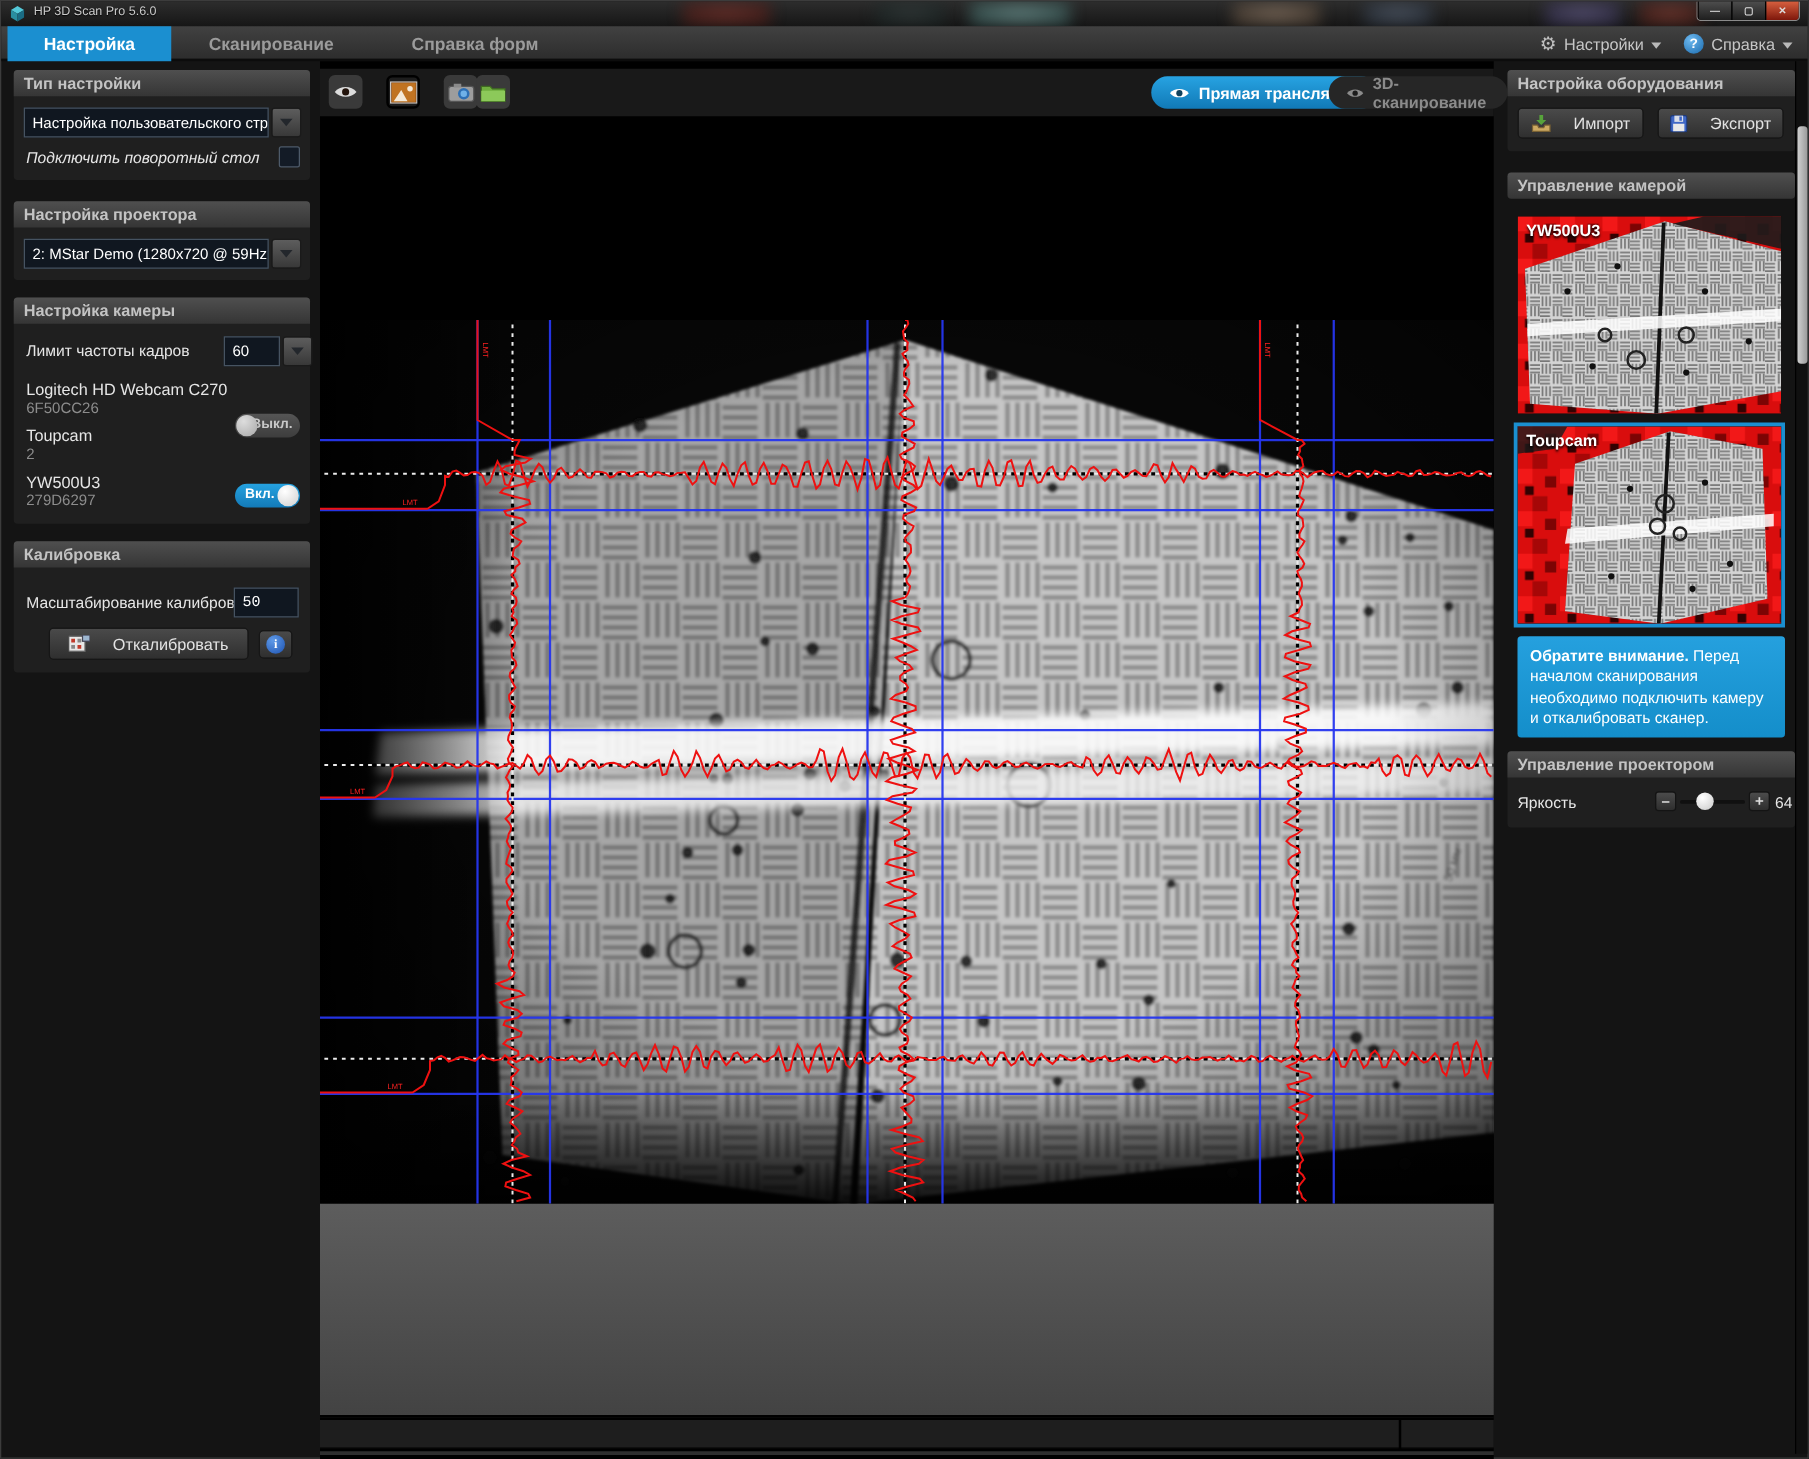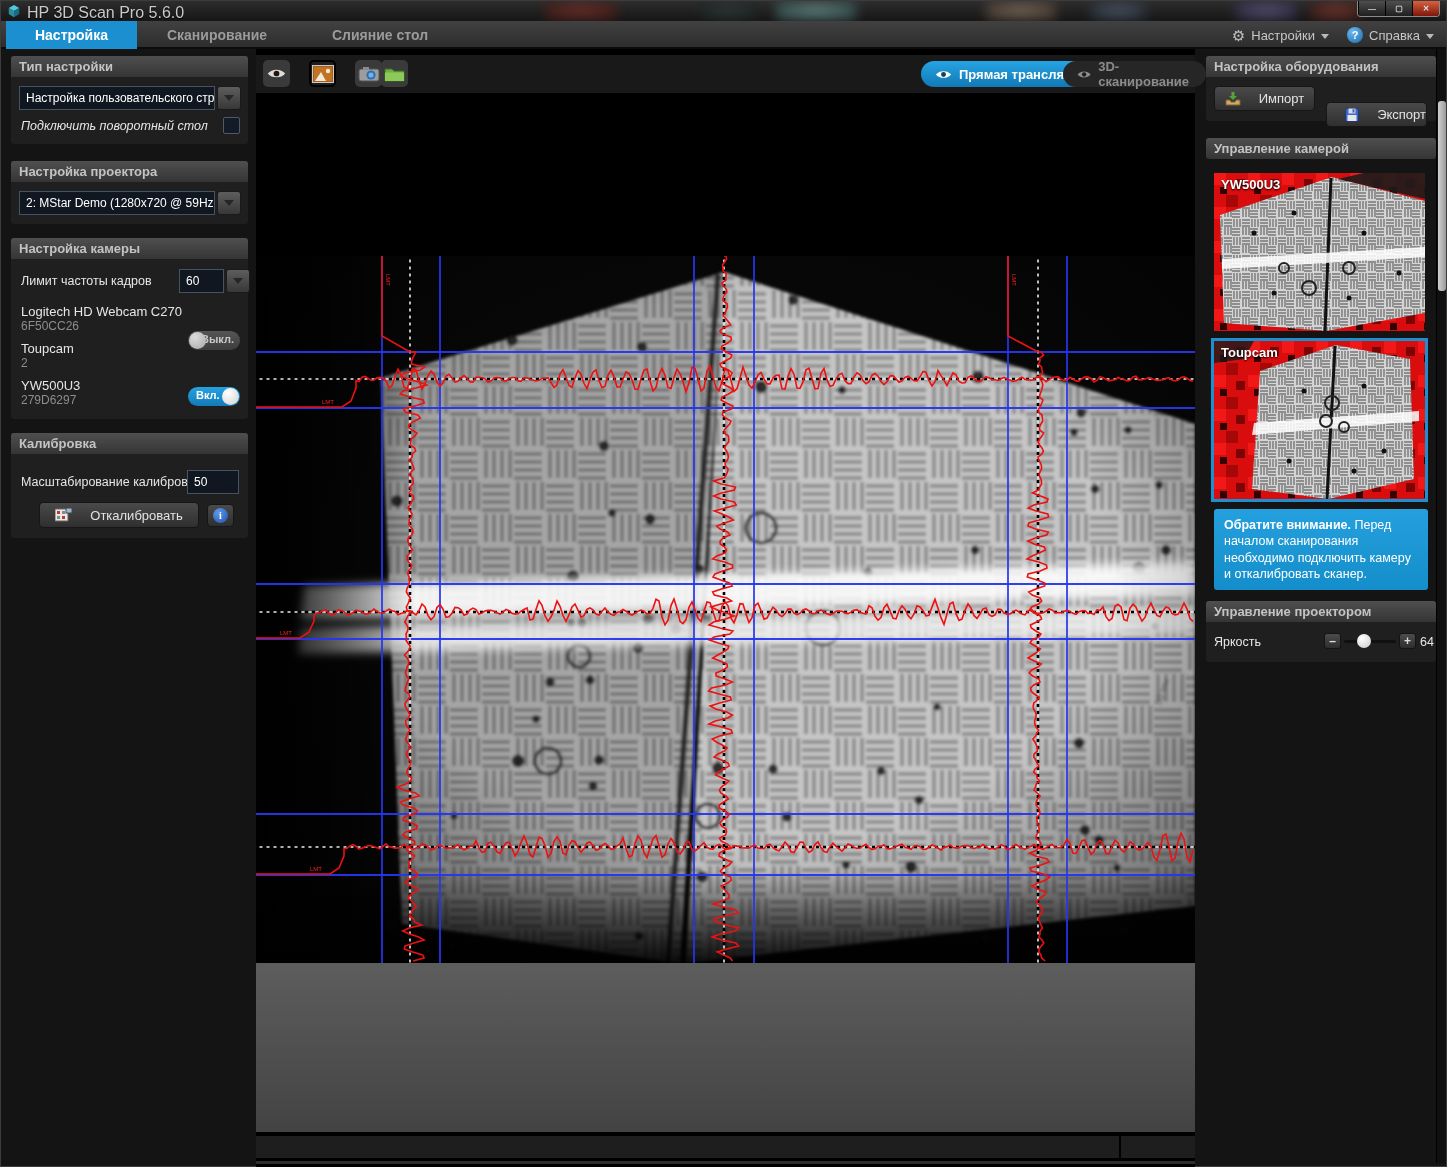--- a/index.html
+++ b/index.html
@@ -4,21 +4,21 @@
 <style>
   *{margin:0;padding:0;box-sizing:border-box;font-family:"Liberation Sans",sans-serif;}
   html,body{width:1447px;height:1167px;background:#000;overflow:hidden;}
   .abs{position:absolute;}
   #window{position:absolute;inset:0;background:#141414;border:1px solid #3c3c3c;}
 
   
   #titlebar{position:absolute;left:0;top:0;right:0;height:20px;background:linear-gradient(#2d2d2d,#161616);overflow:hidden;}
   .blob{position:absolute;top:0;height:20px;filter:blur(6px);opacity:.5;}
   #app-icon{position:absolute;left:6px;top:3px;width:14px;height:14px;}
-  #win-title{position:absolute;left:26px;top:3px;font-size:16px;color:#c9c9c9;text-shadow:0 1px 1px #000;}
+  #win-title{position:absolute;left:26px;top:3px;font-size:10px;color:#c9c9c9;text-shadow:0 1px 1px #000;}
   #win-controls{position:absolute;right:6px;top:0;display:flex;border:1px solid #8a8a8a;border-top:none;border-radius:0 0 4px 4px;overflow:hidden;}
   .win-btn{width:27px;height:15px;display:flex;align-items:center;justify-content:center;font-size:8px;font-weight:bold;color:#ddd;background:linear-gradient(#4e4e4e,#1f1f1f);border-left:1px solid #000;}
   .win-btn.close{background:linear-gradient(#d8603f,#7e170b);}
 
   
   #tabbar{position:absolute;left:0;top:20px;right:0;height:28px;background:linear-gradient(#414141,#2d2d2d);border-bottom:2px solid #0c0c0c;}
   .tab{position:absolute;top:0;height:28px;display:flex;align-items:center;justify-content:center;font-size:14px;font-weight:bold;color:#9b9b9b;}
   .tab.active{background:#1b8fd0;color:#fff;}
   #top-menus{position:absolute;right:12px;top:20px;height:28px;display:flex;align-items:center;gap:18px;}
   .top-menu{display:flex;align-items:center;gap:6px;color:#c6c6c6;font-size:13px;}
@@ -102,21 +102,21 @@
     <div id="win-controls">
       <div class="win-btn">—</div>
       <div class="win-btn">▢</div>
       <div class="win-btn close">✕</div>
     </div>
   </div>
 
   <div id="tabbar">
     <div class="tab active" style="left:5px;width:131px;">Настройка</div>
     <div class="tab" style="left:145px;width:142px;">Сканирование</div>
-    <div class="tab" style="left:300px;width:158px;">Слияние стол</div>
+    <div class="tab" style="left:300px;width:158px;">Справка форм</div>
   </div>
   <div id="top-menus">
     <div class="top-menu">
       <span class="gear">⚙</span>
       <span>Настройки</span>
       <span class="caret-down"></span>
     </div>
     <div class="top-menu">
       <span class="help-badge">?</span>
       <span>Справка</span>
@@ -174,21 +174,21 @@
     </div>
     <div class="toggle on abs" style="left:177px;top:146px;">
       <span class="tg-lbl">Вкл.</span>
       <span class="knob"></span>
     </div>
   </div>
 
   <div class="group" style="left:10px;top:432px;width:237px;height:105px;">
     <div class="group-h">Калибровка</div>
     <span class="lbl abs" style="left:10px;top:42px;width:168px;overflow:hidden;white-space:nowrap;">Масштабирование калибровк</span>
-    <div class="field abs" style="left:176px;top:37px;width:52px;">50</div>
+    <div class="field abs" style="left:176px;top:37px;width:52px;font-family:Liberation Mono, monospace;">50</div>
     <div class="btn abs" style="left:28px;top:69px;width:160px;height:26px;">
       <svg width="17" height="14" viewBox="0 0 17 14">
         <rect x="0" y="1" width="13" height="12" fill="#e8e8e8" stroke="#666"></rect>
         <rect x="2" y="3" width="3" height="3" fill="#c03a2b"></rect>
           <rect x="7" y="3" width="3" height="3" fill="#888"></rect>
         <rect x="2" y="8" width="3" height="3" fill="#888"></rect>
           <rect x="7" y="8" width="3" height="3" fill="#c03a2b"></rect>
         <rect x="11" y="0" width="6" height="5" fill="#9db6cf" stroke="#445"></rect>
       </svg>
       <span>Откалибровать</span>
@@ -405,21 +405,21 @@
 
   <div class="group" style="left:1205px;top:55px;width:230px;height:65px;">
     <div class="group-h">Настройка оборудования</div>
     <div class="btn abs" style="left:8px;top:30px;width:101px;height:25px;">
       <svg width="16" height="14" viewBox="0 0 16 14">
         <polygon points="8,8 4,4 6.5,4 6.5,0 9.5,0 9.5,4 12,4" fill="#57a33b"></polygon>
         <path d="M1,8 L5,8 L6,10 L10,10 L11,8 L15,8 L15,13 L1,13 Z" fill="#cdaa62" stroke="#7a6234"></path>
       </svg>
       <span>Импорт</span>
     </div>
-    <div class="btn abs" style="left:120px;top:46px;width:101px;height:25px;justify-content:flex-end;">
+    <div class="btn abs" style="left:120px;top:30px;width:101px;height:25px;">
       <svg width="14" height="14" viewBox="0 0 14 14">
         <rect x="0.5" y="0.5" width="13" height="13" rx="1.5" fill="#3f67c6" stroke="#1e3a7a"></rect>
         <rect x="3.5" y="0.5" width="7" height="5" fill="#d8dde8"></rect>
           <rect x="7.5" y="1.2" width="2" height="3.4" fill="#3f67c6"></rect>
         <rect x="2.5" y="7" width="9" height="6" fill="#e8e8e8"></rect>
       </svg>
       <span>Экспорт</span>
     </div>
   </div>
 

